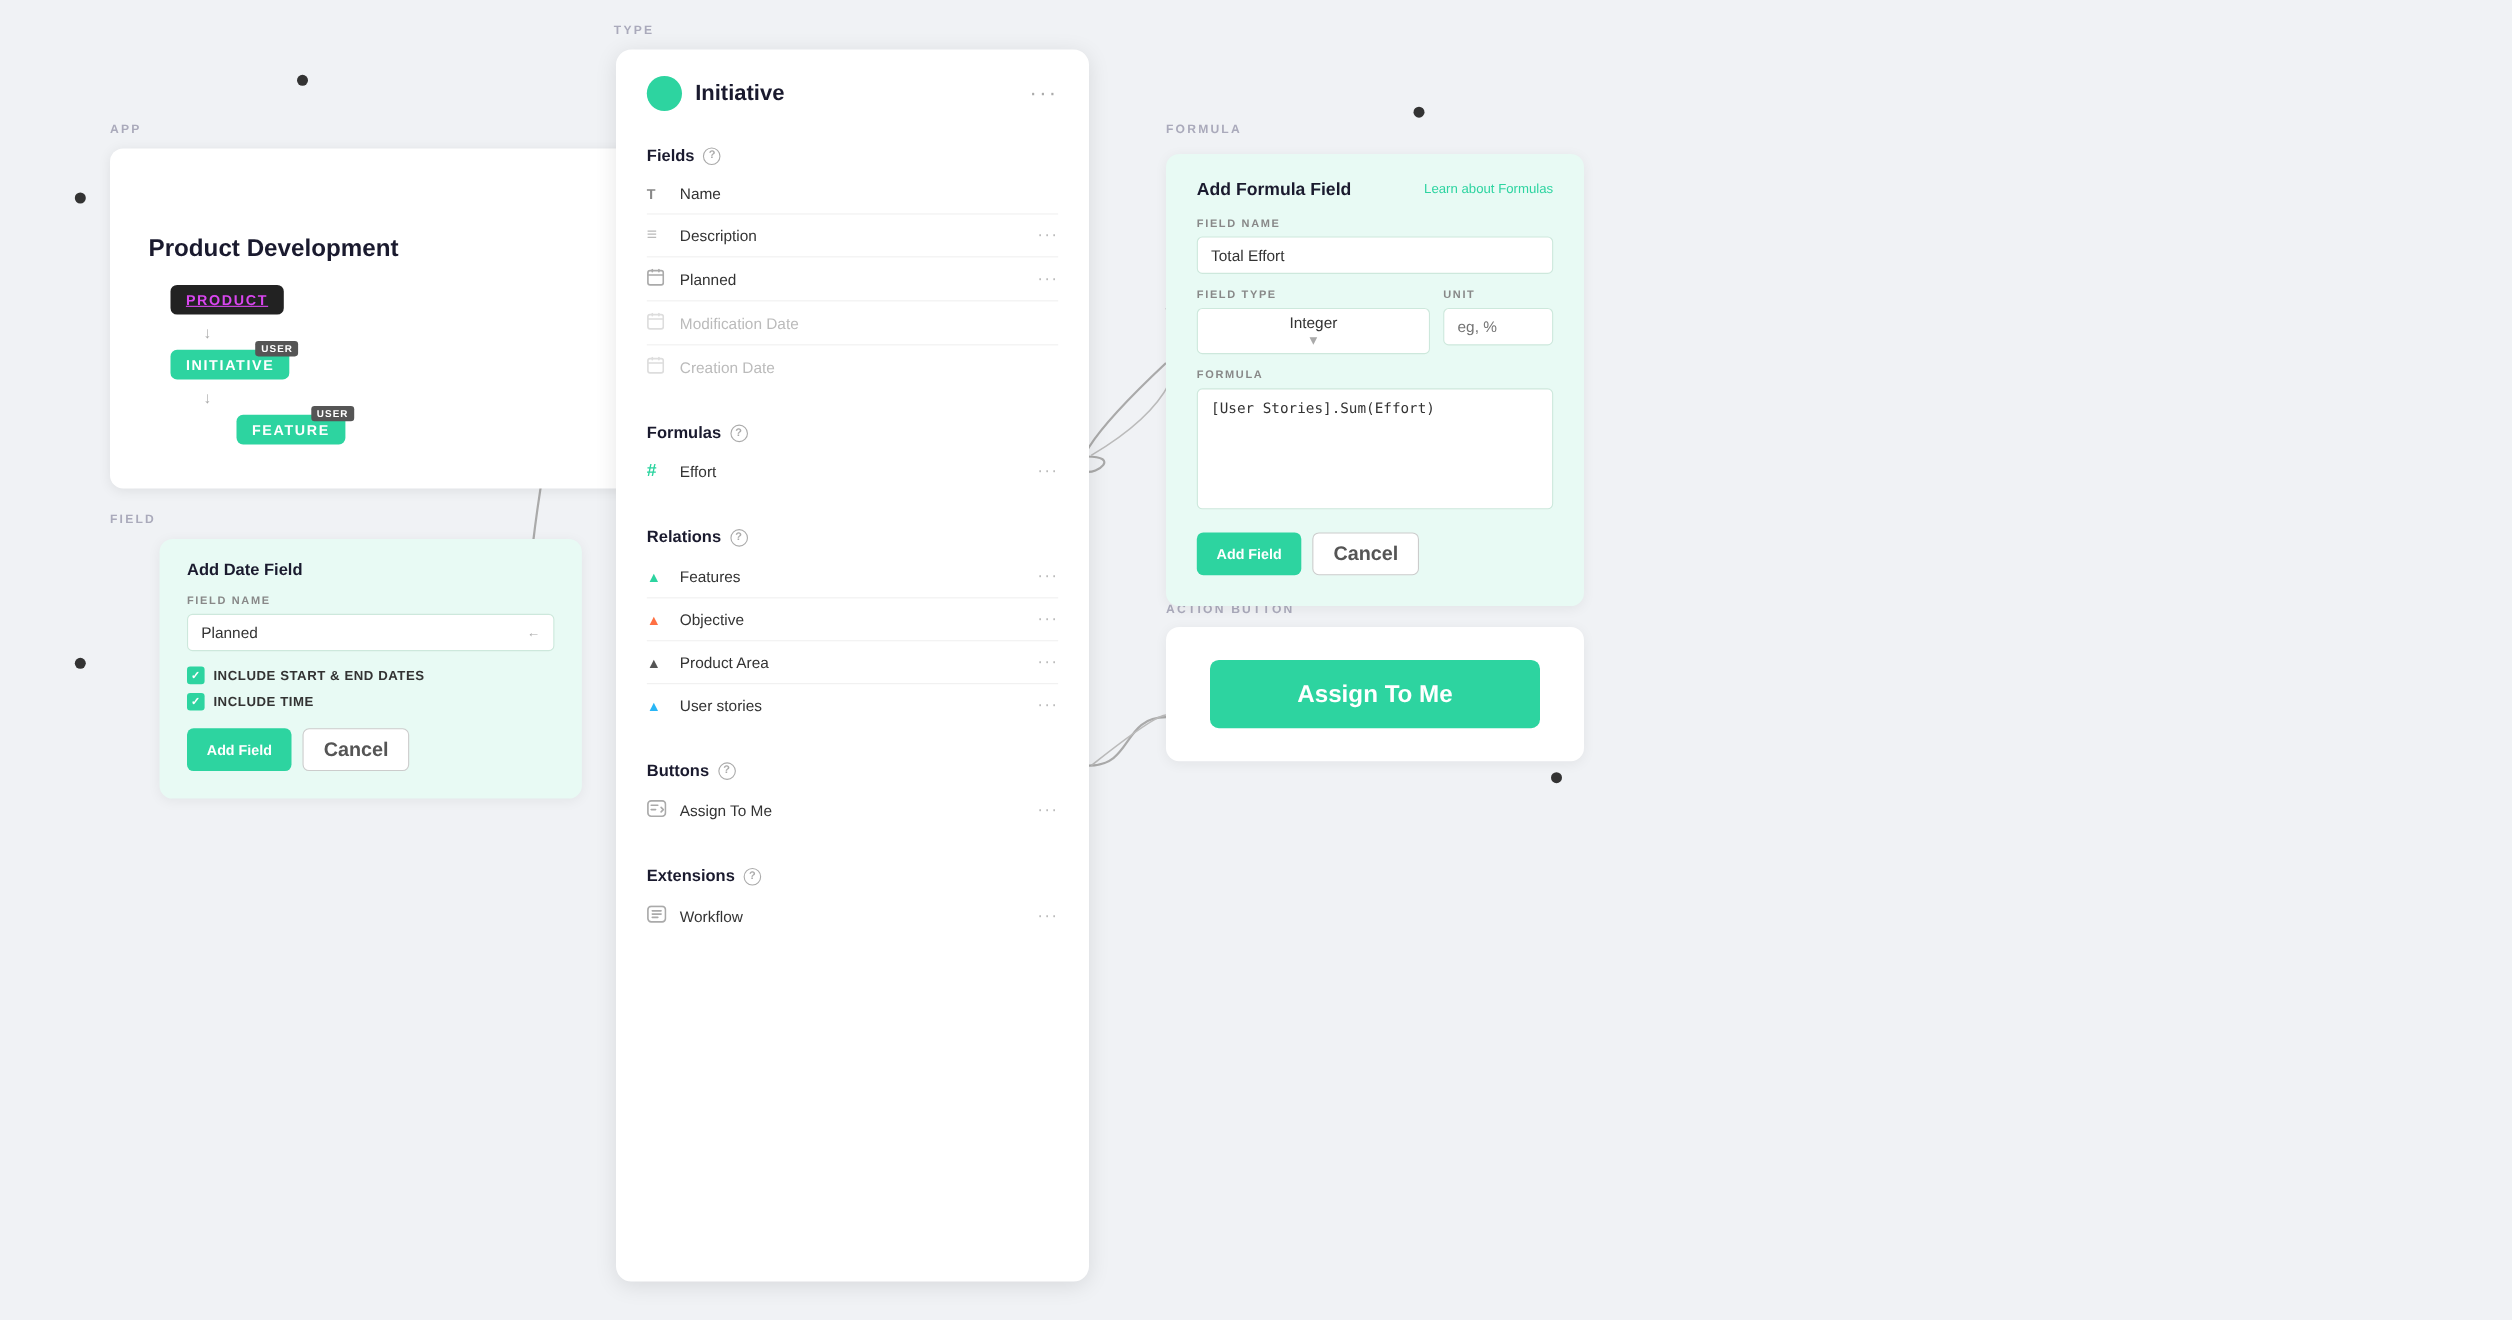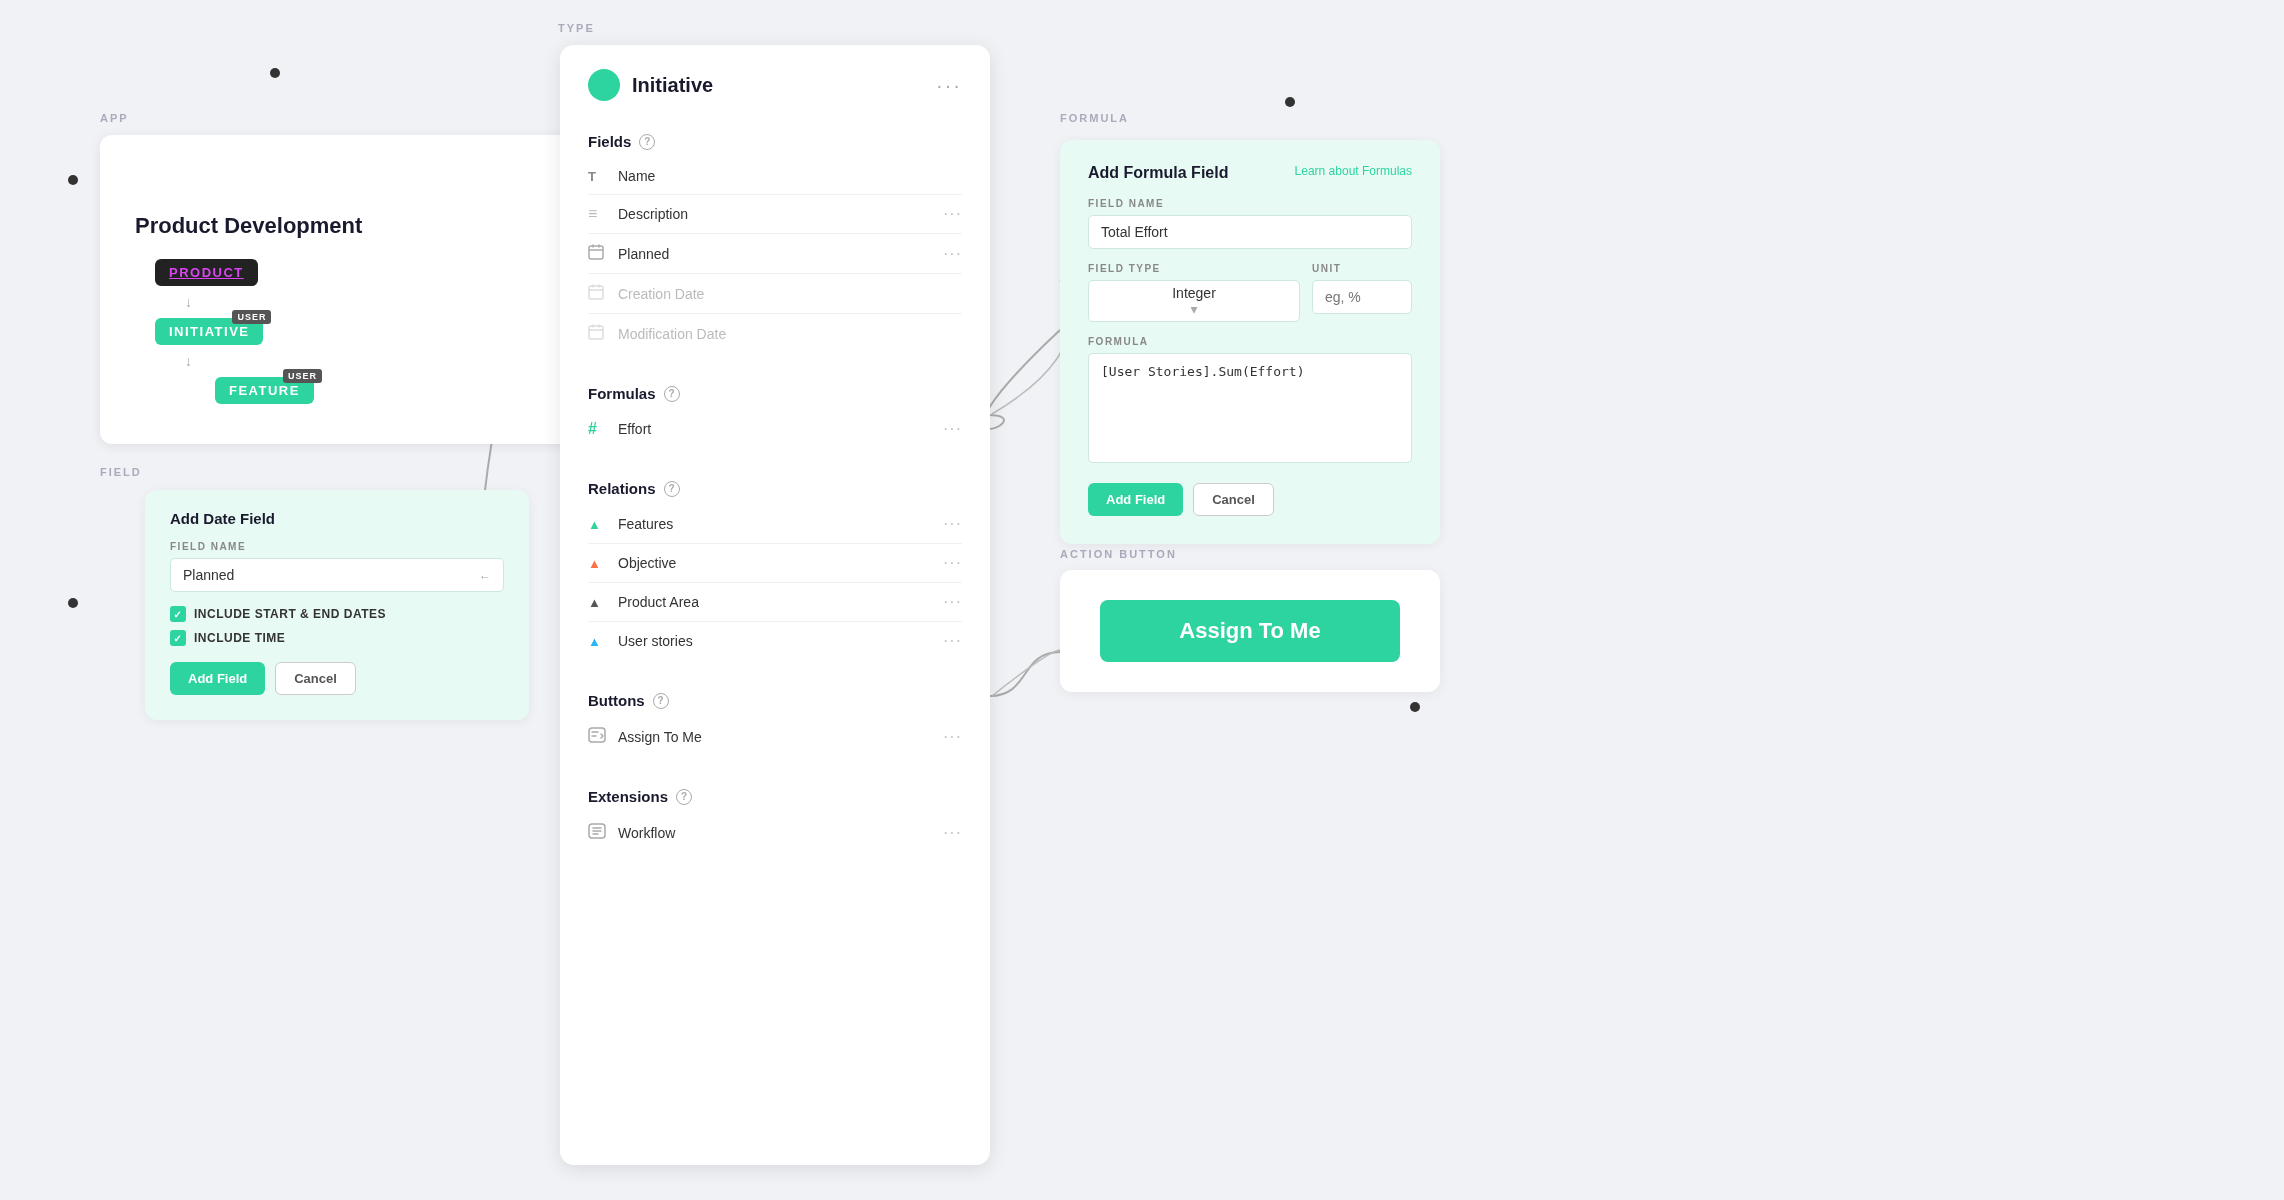--- a/index.html
+++ b/index.html
@@ -174,21 +174,21 @@
       font-size: 13px;
       font-weight: 700;
       cursor: pointer;
     }
     .btn-cancel {
       background: white;
       color: #555;
       border: 1px solid #ccc;
       border-radius: 6px;
       padding: 8px 18px;
-      font-size: 13px;
+      font-size: 18px;
       font-weight: 600;
       cursor: pointer;
     }
 
     
     .type-panel {
       position: absolute;
       top: 45px;
       left: 560px;
       background: white;
@@ -509,32 +509,32 @@
     </div>
 
     <div class="field-row">
       <span class="field-icon">
         <svg width="16" height="16" viewBox="0 0 16 16" fill="none">
             <rect x="1" y="2" width="14" height="13" rx="2" stroke="#ddd" stroke-width="1.5"></rect>
             <path d="M5 1v2M11 1v2" stroke="#ddd" stroke-width="1.5" stroke-linecap="round"></path>
             <path d="M1 6h14" stroke="#ddd" stroke-width="1.5"></path>
           </svg>
       </span>
-      <span class="field-name dimmed">Creation Date</span>
+      <span class="field-name dimmed">Modification Date</span>
     </div>
 
     <div class="field-row">
       <span class="field-icon">
         <svg width="16" height="16" viewBox="0 0 16 16" fill="none">
             <rect x="1" y="2" width="14" height="13" rx="2" stroke="#ddd" stroke-width="1.5"></rect>
             <path d="M5 1v2M11 1v2" stroke="#ddd" stroke-width="1.5" stroke-linecap="round"></path>
             <path d="M1 6h14" stroke="#ddd" stroke-width="1.5"></path>
           </svg>
       </span>
-      <span class="field-name dimmed">Modification Date</span>
+      <span class="field-name dimmed">Creation Date</span>
     </div>
   </div>
 
   <div style="height:18px;"></div>
 
   <div class="panel-section">
     <div class="section-header">
       <span class="section-title">Formulas</span>
       <div class="help-icon">?</div>
     </div>

